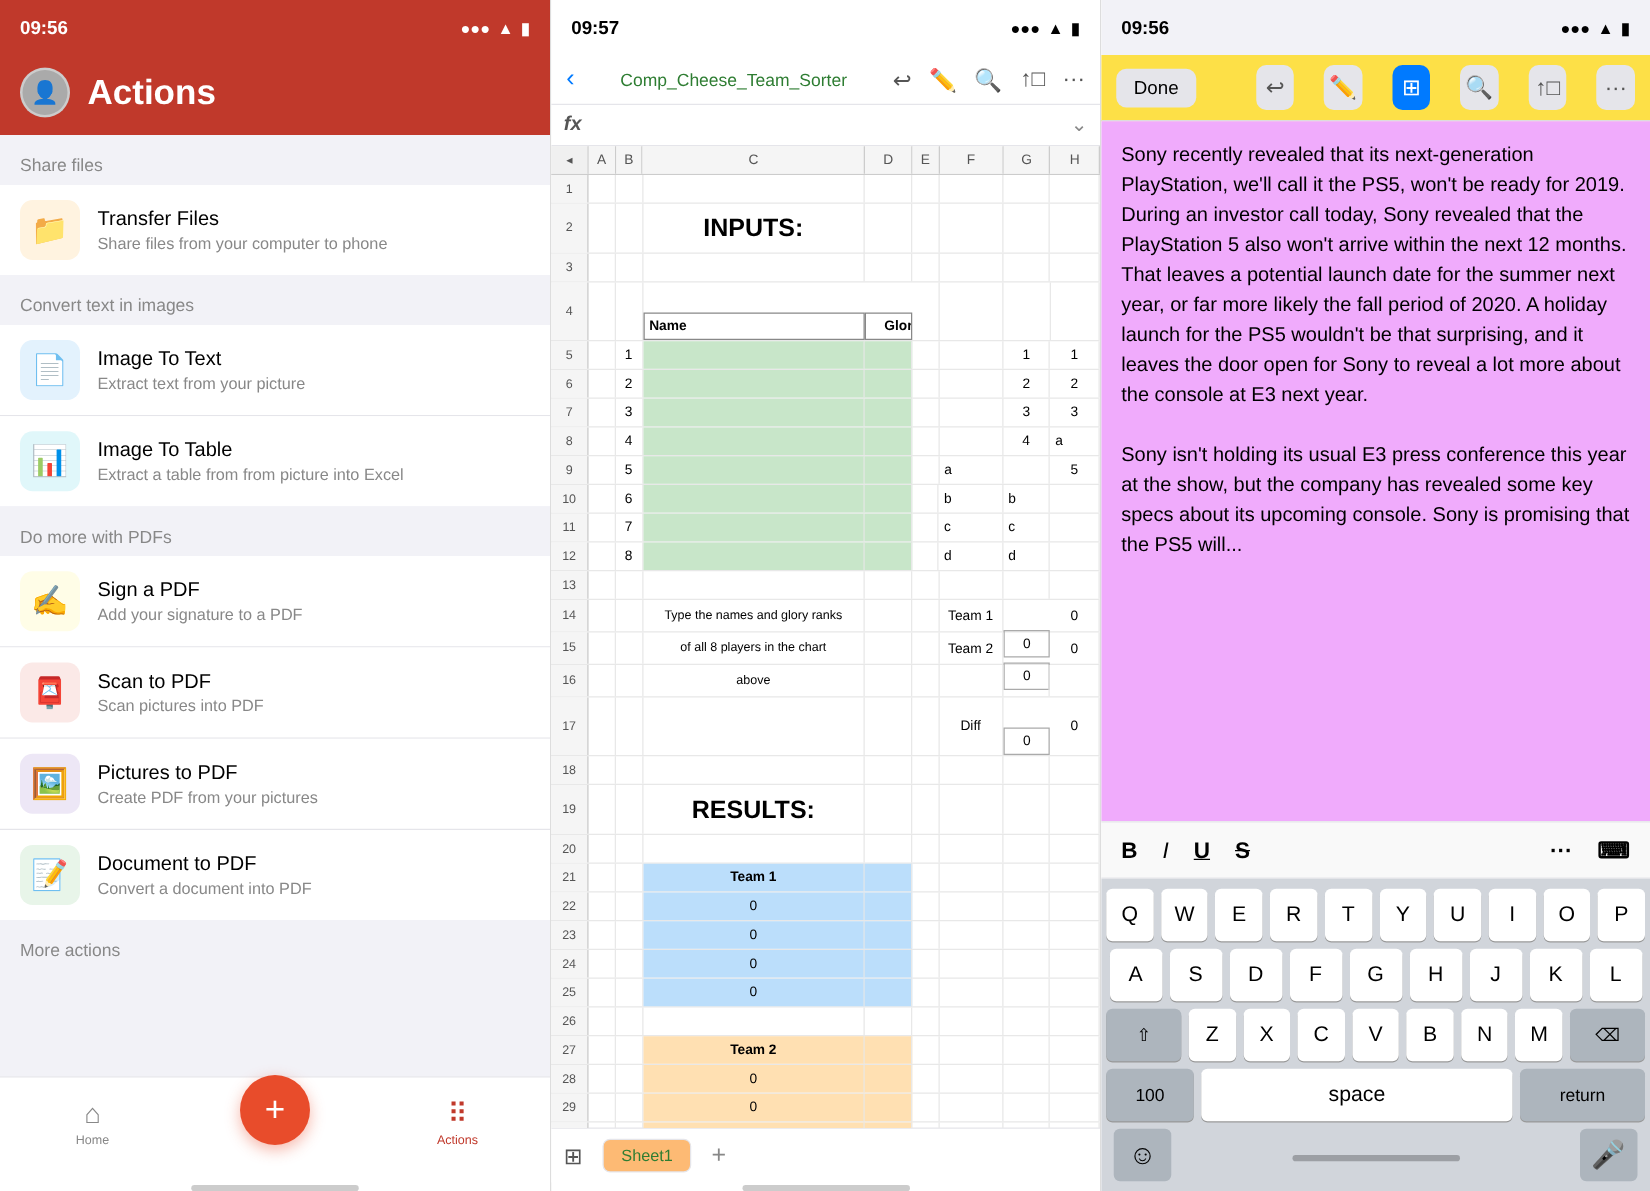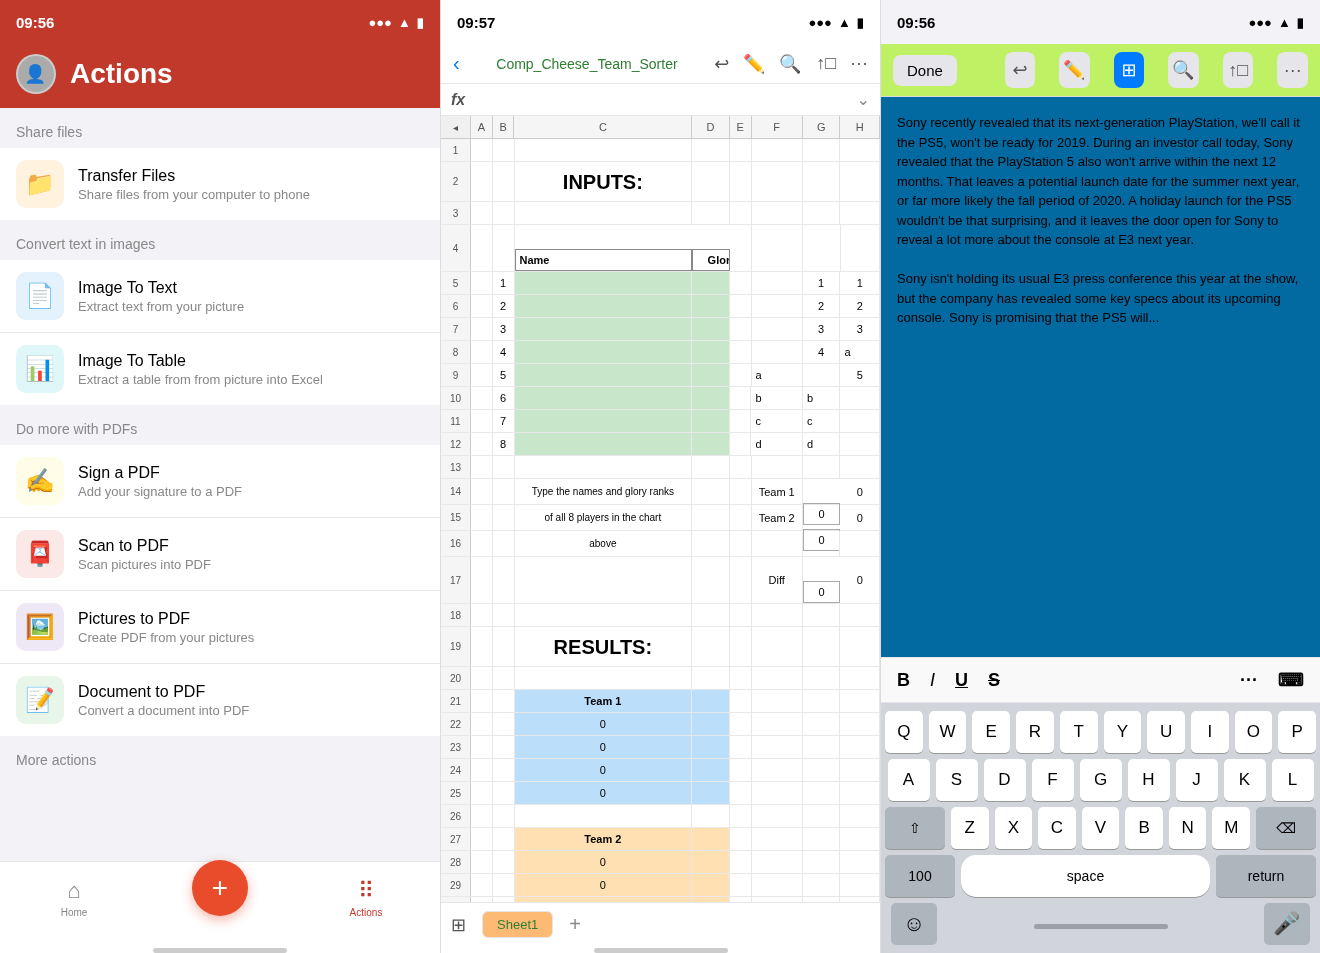--- a/index.html
+++ b/index.html
@@ -310,21 +310,21 @@
       display: flex;
       align-items: center;
       justify-content: space-between;
       padding: 0 16px;
       height: 44px;
       font-size: 15px;
       font-weight: 600;
     }
 
     .notes-toolbar {
-      background: #bef264;
+      background: #fde047;
       border-bottom: 1px solid #ddd;
       display: flex;
       align-items: center;
       padding: 8px 12px;
       gap: 24px;
     }
     .done-btn {
       background: #e5e5ea;
       border: none;
       border-radius: 8px;
@@ -341,24 +341,24 @@
       border-radius: 8px;
       display: flex; align-items: center; justify-content: center;
       font-size: 18px; color: #555;
     }
     .toolbar-icon.active { background: #007aff; color: #fff; }
 
     .notes-content {
       flex: 1;
       padding: 16px;
       overflow-y: auto;
-      font-size: 13px;
+      font-size: 16px;
       line-height: 1.5;
       color: #000;
-      background: #0369a1;
+      background: #f0abfc;
     }
 
     .formatting-bar {
       border-top: 1px solid #e5e5ea;
       border-bottom: 1px solid #e5e5ea;
       background: #f9f9f9;
       display: flex;
       align-items: center;
       padding: 8px 16px;
       gap: 20px;
@@ -397,21 +397,21 @@
       font-weight: 400;
       color: #000;
       box-shadow: 0 1px 0 #999;
       cursor: pointer;
     }
     .kb-key-dark {
       background: #adb5bd;
       color: #000;
     }
     .kb-key-wide { max-width: 70px; min-width: 60px; font-size: 14px; }
-    .kb-key-space { max-width: 260px; min-width: 200px; font-size: 14px; border-radius: 15px; }
+    .kb-key-space { max-width: 260px; min-width: 200px; font-size: 17px; }
     .kb-key-return { max-width: 100px; min-width: 80px; font-size: 14px; }
 
     .kb-last-row {
       display: flex;
       justify-content: space-between;
       align-items: center;
       padding: 0 6px;
       margin-bottom: 4px;
     }
     .kb-emoji { background: #adb5bd; width: 46px; font-size: 22px; border-radius: 5px; height: 42px; display: flex; align-items: center; justify-content: center; }

